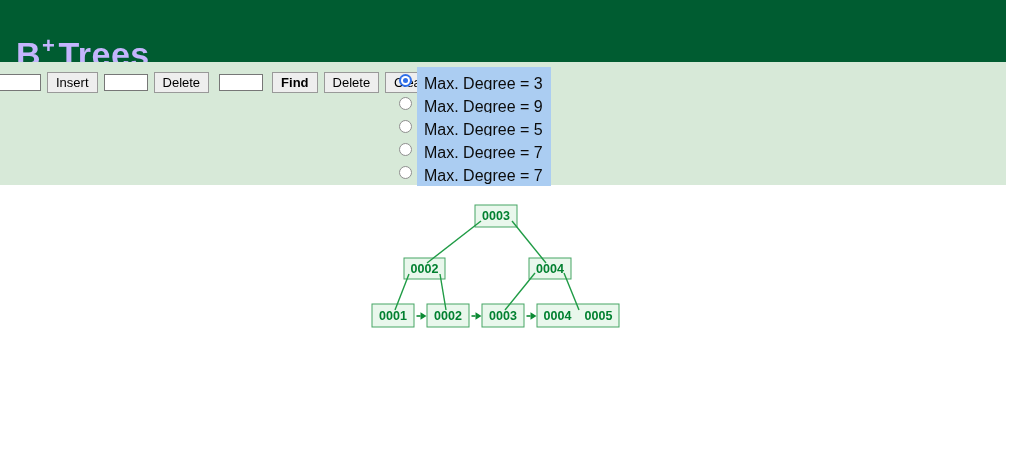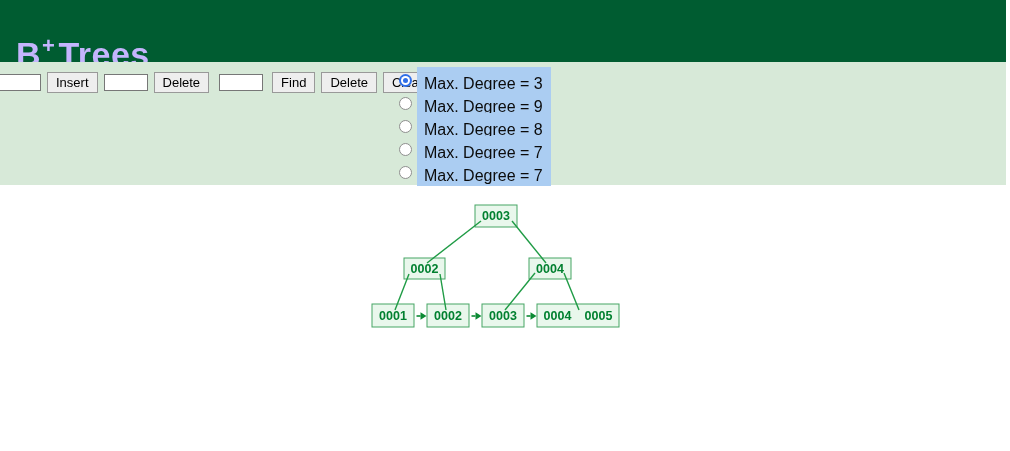--- a/index.html
+++ b/index.html
@@ -31,21 +31,21 @@
   }
   .textbox{
     width:38px;height:13px;border:1px solid #777;background:#fff;
     font-size:12px;padding:1px 2px;font-family:inherit;
   }
   .btn{
     font-size:13px;color:#000;background:#eeeeee;border:1px solid #999;
     border-radius:0;height:21px;padding:0 8px;font-family:inherit;
     line-height:18px;
   }
-  .btn.find{margin-left:3px;}
+  .btn.find{margin-left:3px;font-weight:bold;}
   .textbox.third{margin-left:4px;}
   
   .radio-col{position:absolute;left:399px;top:8px;}
   .radio-row{display:flex;align-items:center;height:21px;margin-bottom:2px;}
   .radio{
     width:13px;height:13px;border-radius:50%;background:#fff;
     border:1px solid #8f8f8f;box-sizing:border-box;margin-right:5px;flex:none;
     position:relative;
   }
   .radio.checked{border:none;background:#2F6FE8;}
@@ -95,21 +95,21 @@
     <div class="radio-row">
       <span class="radio checked"></span>
       <span class="radio-label">Max. Degree = 3</span>
     </div>
     <div class="radio-row">
       <span class="radio"></span>
       <span class="radio-label">Max. Degree = 9</span>
     </div>
     <div class="radio-row">
       <span class="radio"></span>
-      <span class="radio-label">Max. Degree = 8</span>
+      <span class="radio-label">Max. Degree = 5</span>
     </div>
     <div class="radio-row">
       <span class="radio"></span>
       <span class="radio-label">Max. Degree = 7</span>
     </div>
     <div class="radio-row">
       <span class="radio"></span>
       <span class="radio-label">Max. Degree = 7</span>
     </div>
   </div>

